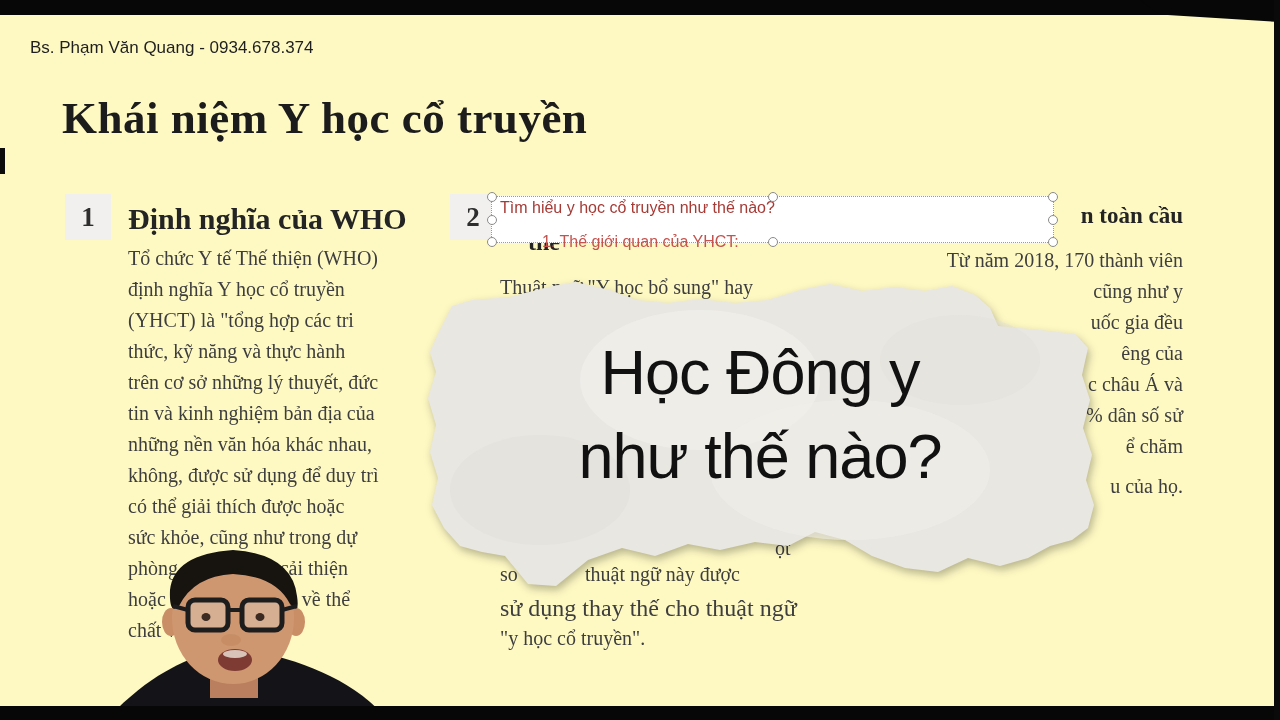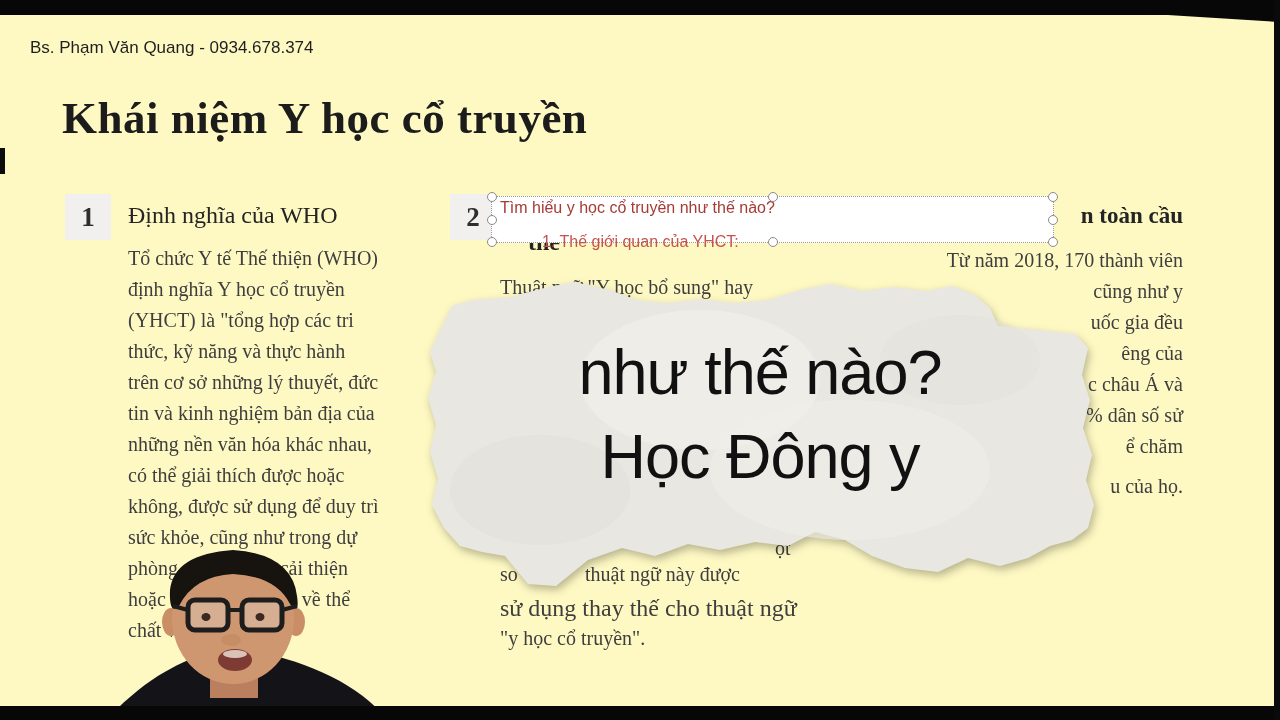--- a/index.html
+++ b/index.html
@@ -22,21 +22,21 @@
   .page-title{left:62px;top:92px;font-size:45px;font-weight:bold;color:#1c1c1c;
     letter-spacing:.5px;z-index:2;}
 
   
   .badge{width:46px;height:46px;background:#f1f0ee;color:#2e2e2e;font-size:27px;
     font-weight:bold;display:flex;align-items:center;justify-content:center;z-index:2;}
   .badge-1{left:65px;top:194px;}
   .badge-2{left:450px;top:194px;}
 
   
-  .col1-heading{left:128px;top:202px;font-size:24px;font-weight:normal;color:#242424;z-index:1;}
+  .col1-heading{left:128px;top:202px;font-size:30px;font-weight:bold;color:#242424;z-index:1;}
   .col1-body{left:128px;top:243px;width:320px;font-size:20px;line-height:31px;
     color:#3e3e3e;z-index:1;}
   .col1-body div{white-space:nowrap;}
 
   
   .col2-heading-frag{left:528px;top:229px;font-size:24px;font-weight:bold;color:#242424;z-index:2;}
   .col2-line1{left:500px;top:276px;font-size:20px;color:#3e3e3e;white-space:nowrap;z-index:1;}
   .col2-frag-ot{left:775px;top:537px;font-size:20px;color:#3e3e3e;z-index:1;}
   .col2-frag-so{left:500px;top:563px;font-size:20px;color:#3e3e3e;z-index:1;}
   .col2-frag-thuat{left:585px;top:563px;font-size:20px;color:#3e3e3e;white-space:nowrap;z-index:1;}
@@ -81,22 +81,22 @@
   <div class="abs badge badge-1">1</div>
   <div class="abs col1-heading">Định nghĩa của WHO</div>
   <div class="abs col1-body">
     <div>Tổ chức Y tế Thế thiện (WHO)</div>
     <div>định nghĩa Y học cổ truyền</div>
     <div>(YHCT) là "tổng hợp các tri</div>
     <div>thức, kỹ năng và thực hành</div>
     <div>trên cơ sở những lý thuyết, đức</div>
     <div>tin và kinh nghiệm bản địa của</div>
     <div>những nền văn hóa khác nhau,</div>
+    <div>không, được sử dụng để duy trì</div>
     <div>có thể giải thích được hoặc</div>
-    <div>không, được sử dụng để duy trì</div>
     <div>sức khỏe, cũng như trong dự</div>
     <div>phòng, chẩn đoán, cải thiện</div>
     <div>hoặc điều trị bệnh tật về thể</div>
     <div>chất và tinh thần".</div>
   </div>
 
   <div class="abs badge badge-2">2</div>
   <div class="abs col2-heading-frag">thế</div>
   <div class="abs col2-line1">Thuật ngữ "Y học bổ sung" hay</div>
   <div class="abs col2-frag-ot">ột</div>
@@ -137,22 +137,22 @@
       668,78 662,105 670,130 663,158 672,185 666,210 674,235 668,258 652,270 630,276
       608,288 580,296 548,288 518,302 485,298 452,286 425,270 395,262 368,276 335,272
       300,280 268,274 235,286 202,278 168,290 136,316 108,314 85,286 62,282 40,276
       24,258 12,235 18,208 10,182 16,155 8,128 16,102 10,82"></polygon>
     <ellipse cx="280" cy="110" rx="120" ry="70" fill="#f1efeb" opacity="0.7"></ellipse>
     <ellipse cx="430" cy="200" rx="140" ry="70" fill="#f0eeea" opacity="0.6"></ellipse>
     <ellipse cx="120" cy="220" rx="90" ry="55" fill="#e2dfd9" opacity="0.5"></ellipse>
     <ellipse cx="540" cy="90" rx="80" ry="45" fill="#e3e0da" opacity="0.45"></ellipse>
   </svg>
   <div class="abs paper-note">
+    <div>Học Đông y</div>
     <div>như thế nào?</div>
-    <div>Học Đông y</div>
   </div>
 
   <svg class="abs person-svg" width="290" height="178" viewBox="0 0 290 178">
     <path fill="#141418" d="M-6,178 L-6,174 C36,130 74,116 96,110 L142,110 C192,120 242,142 272,178 Z"></path>
     <rect x="94" y="118" width="48" height="38" fill="#b97f5e"></rect>
     <ellipse cx="55" cy="80" rx="9" ry="14" fill="#c98e66"></ellipse>
     <ellipse cx="180" cy="80" rx="9" ry="14" fill="#c98e66"></ellipse>
     <ellipse cx="117" cy="76" rx="61" ry="66" fill="#cf9770"></ellipse>
     <path fill="#17130f" d="M54,48 Q58,12 117,8 Q176,12 181,54 Q184,74 174,62 Q160,34 117,32 Q78,34 63,64 Q53,74 54,48 Z"></path>
     <ellipse cx="115" cy="98" rx="10" ry="6" fill="#c2885f" opacity="0.6"></ellipse>

